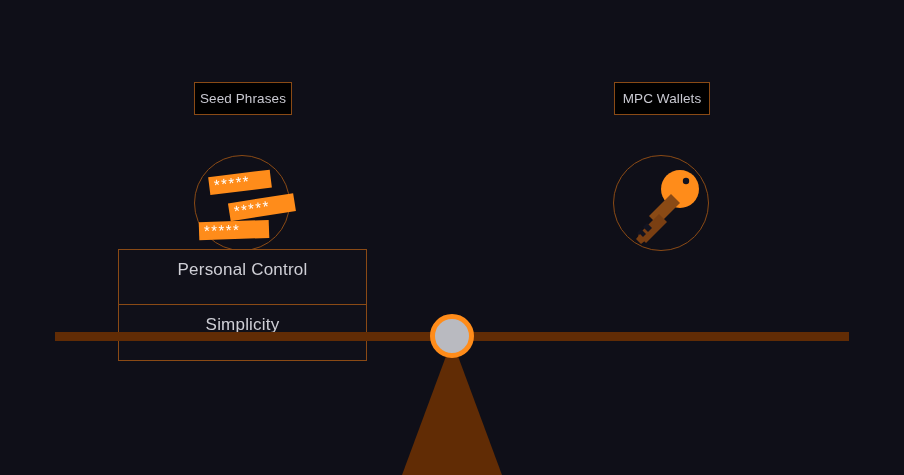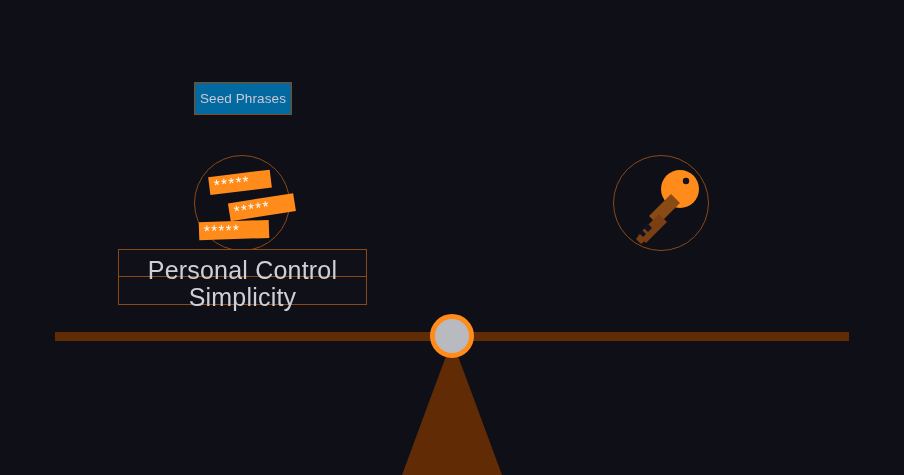--- a/index.html
+++ b/index.html
@@ -17,21 +17,21 @@
     background: #0f0f18;
     overflow: hidden;
   }
 
   
   .pill {
     position: absolute;
     box-sizing: border-box;
     height: 33px;
     border: 1px solid #8a4a15;
-    background: #0369a1;
+    background: #000000;
     color: #c9c9d1;
     font-size: 13.5px;
     line-height: 31px;
     text-align: center;
     white-space: nowrap;
     letter-spacing: 0.1px;
   }
   #pill-left  { left: 194px; top: 82px; width: 98px; }
   #pill-right { left: 614px; top: 82px; width: 96px; }
 
@@ -60,25 +60,25 @@
   .attr-stack {
     position: absolute;
     box-sizing: border-box;
   }
   #stack-left  { left: 118px; top: 249px; width: 249px; }
   #stack-right { left: 536px; top: 249px; width: 250px; }
 
   .attr-box {
     box-sizing: border-box;
     width: 100%;
-    height: 28px;
+    height: 56px;
     border: 1.3px solid #8a4a15;
     background: #101019;
     color: #cfcfd6;
-    font-size: 25px;
+    font-size: 17px;
     line-height: 40px;
     text-align: center;
     white-space: nowrap;
     letter-spacing: 0.2px;
   }
   .attr-box + .attr-box { border-top: none; }
 
   
   #beam {
     position: absolute;
@@ -111,20 +111,21 @@
     border: 5px solid #ff8c1a;
   }
 </style>
 </head>
 <body>
 
 <div id="scene">
 
   <div id="pill-left" class="pill">Seed Phrases</div>
 
+  <div id="pill-right" class="pill">MPC Wallets</div>
 
   <div id="circle-left" class="icon-circle">
     <svg class="icon-svg" viewBox="0 0 96 96">
 
       <g transform="rotate(-7 48 26)">
         <rect x="14" y="17" width="62" height="18" fill="#ff8c1a"></rect>
         <text x="19" y="31" fill="#ffffff" font-family="'Liberation Sans', sans-serif" font-size="15" letter-spacing="1.4">*****</text>
       </g>
 
       <g transform="rotate(-9 62 52)">

